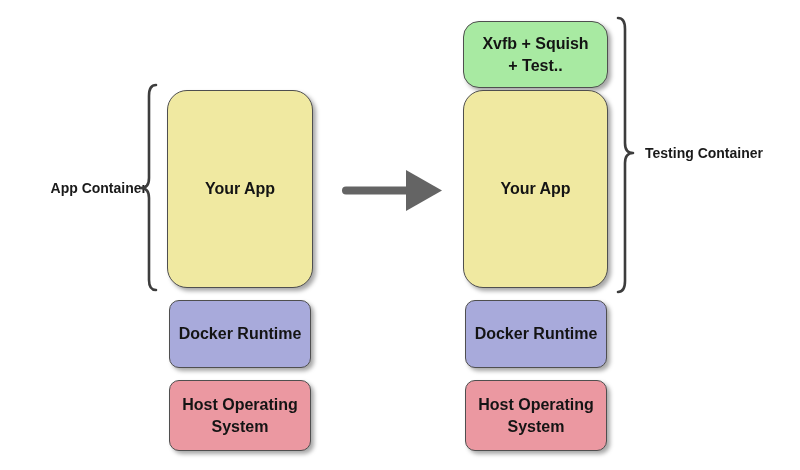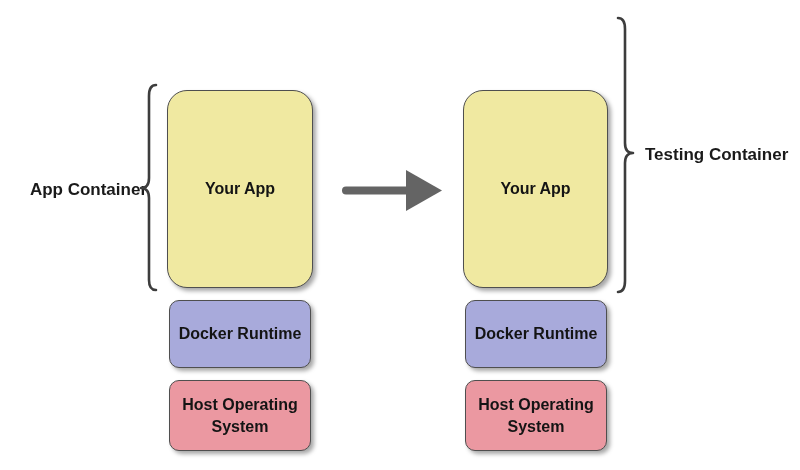--- a/index.html
+++ b/index.html
@@ -34,21 +34,21 @@
   .l-app     { left:167px; top:90px;  width:146px; height:198px; border-radius:20px; }
   .l-runtime { left:169px; top:300px; width:142px; height:68px;  border-radius:10px; }
   .l-os      { left:169px; top:380px; width:142px; height:71px;  border-radius:10px; }
   .r-test    { left:463px; top:21px;  width:145px; height:67px;  border-radius:16px; }
   .r-app     { left:463px; top:90px;  width:145px; height:198px; border-radius:20px; }
   .r-runtime { left:465px; top:300px; width:142px; height:68px;  border-radius:10px; }
   .r-os      { left:465px; top:380px; width:142px; height:71px;  border-radius:10px; }
 
   .brace-label {
     position: absolute;
-    font-size: 17px;
+    font-size: 14px;
     font-weight: bold;
     color: #1a1a1a;
     white-space: nowrap;
   }
   .left-label  { top: 180px; right: 653px; }
   .right-label { top: 145px; left: 645px; }
 
   .brace { position: absolute; }
   .left-brace  { left: 136px; top: 82px; }
   .right-brace { left: 612px; top: 14px; }
@@ -75,20 +75,22 @@
 
   <div class="box l-runtime" style="background-color: rgb(168, 170, 219); border-color: rgb(79, 79, 79);">Docker Runtime</div>
 
   <div class="box l-os" style="background-color: rgb(235, 152, 161); border-color: rgb(79, 79, 79);">Host Operating System</div>
 
   <svg class="arrow-svg" width="105" height="45" viewBox="0 0 105 45">
     <line x1="6" y1="22.5" x2="68" y2="22.5" stroke-width="8" stroke-linecap="round" style="stroke: rgb(100, 100, 100);"></line>
     <polygon points="66,2 66,43 102,22.5" style="fill: rgb(100, 100, 100);"></polygon>
   </svg>
 
+  <div class="box r-test" style="background-color: rgb(168, 234, 162); border-color: rgb(79, 79, 79);">Xvfb + Squish
++ Test..</div>
 
   <div class="box r-app" style="background-color: rgb(240, 233, 161); border-color: rgb(79, 79, 79);">Your App</div>
 
   <div class="box r-runtime" style="background-color: rgb(168, 170, 219); border-color: rgb(79, 79, 79);">Docker Runtime</div>
 
   <div class="box r-os" style="background-color: rgb(235, 152, 161); border-color: rgb(79, 79, 79);">Host Operating System</div>
 
   <svg class="brace right-brace" width="28" height="282" viewBox="0 0 28 282">
     <path d="M6 4 Q13 4 13 15 L13 129 Q13 139 21 139 Q13 139 13 149 L13 267 Q13 278 6 278" style="stroke: rgb(61, 61, 61);"></path>
   </svg>

